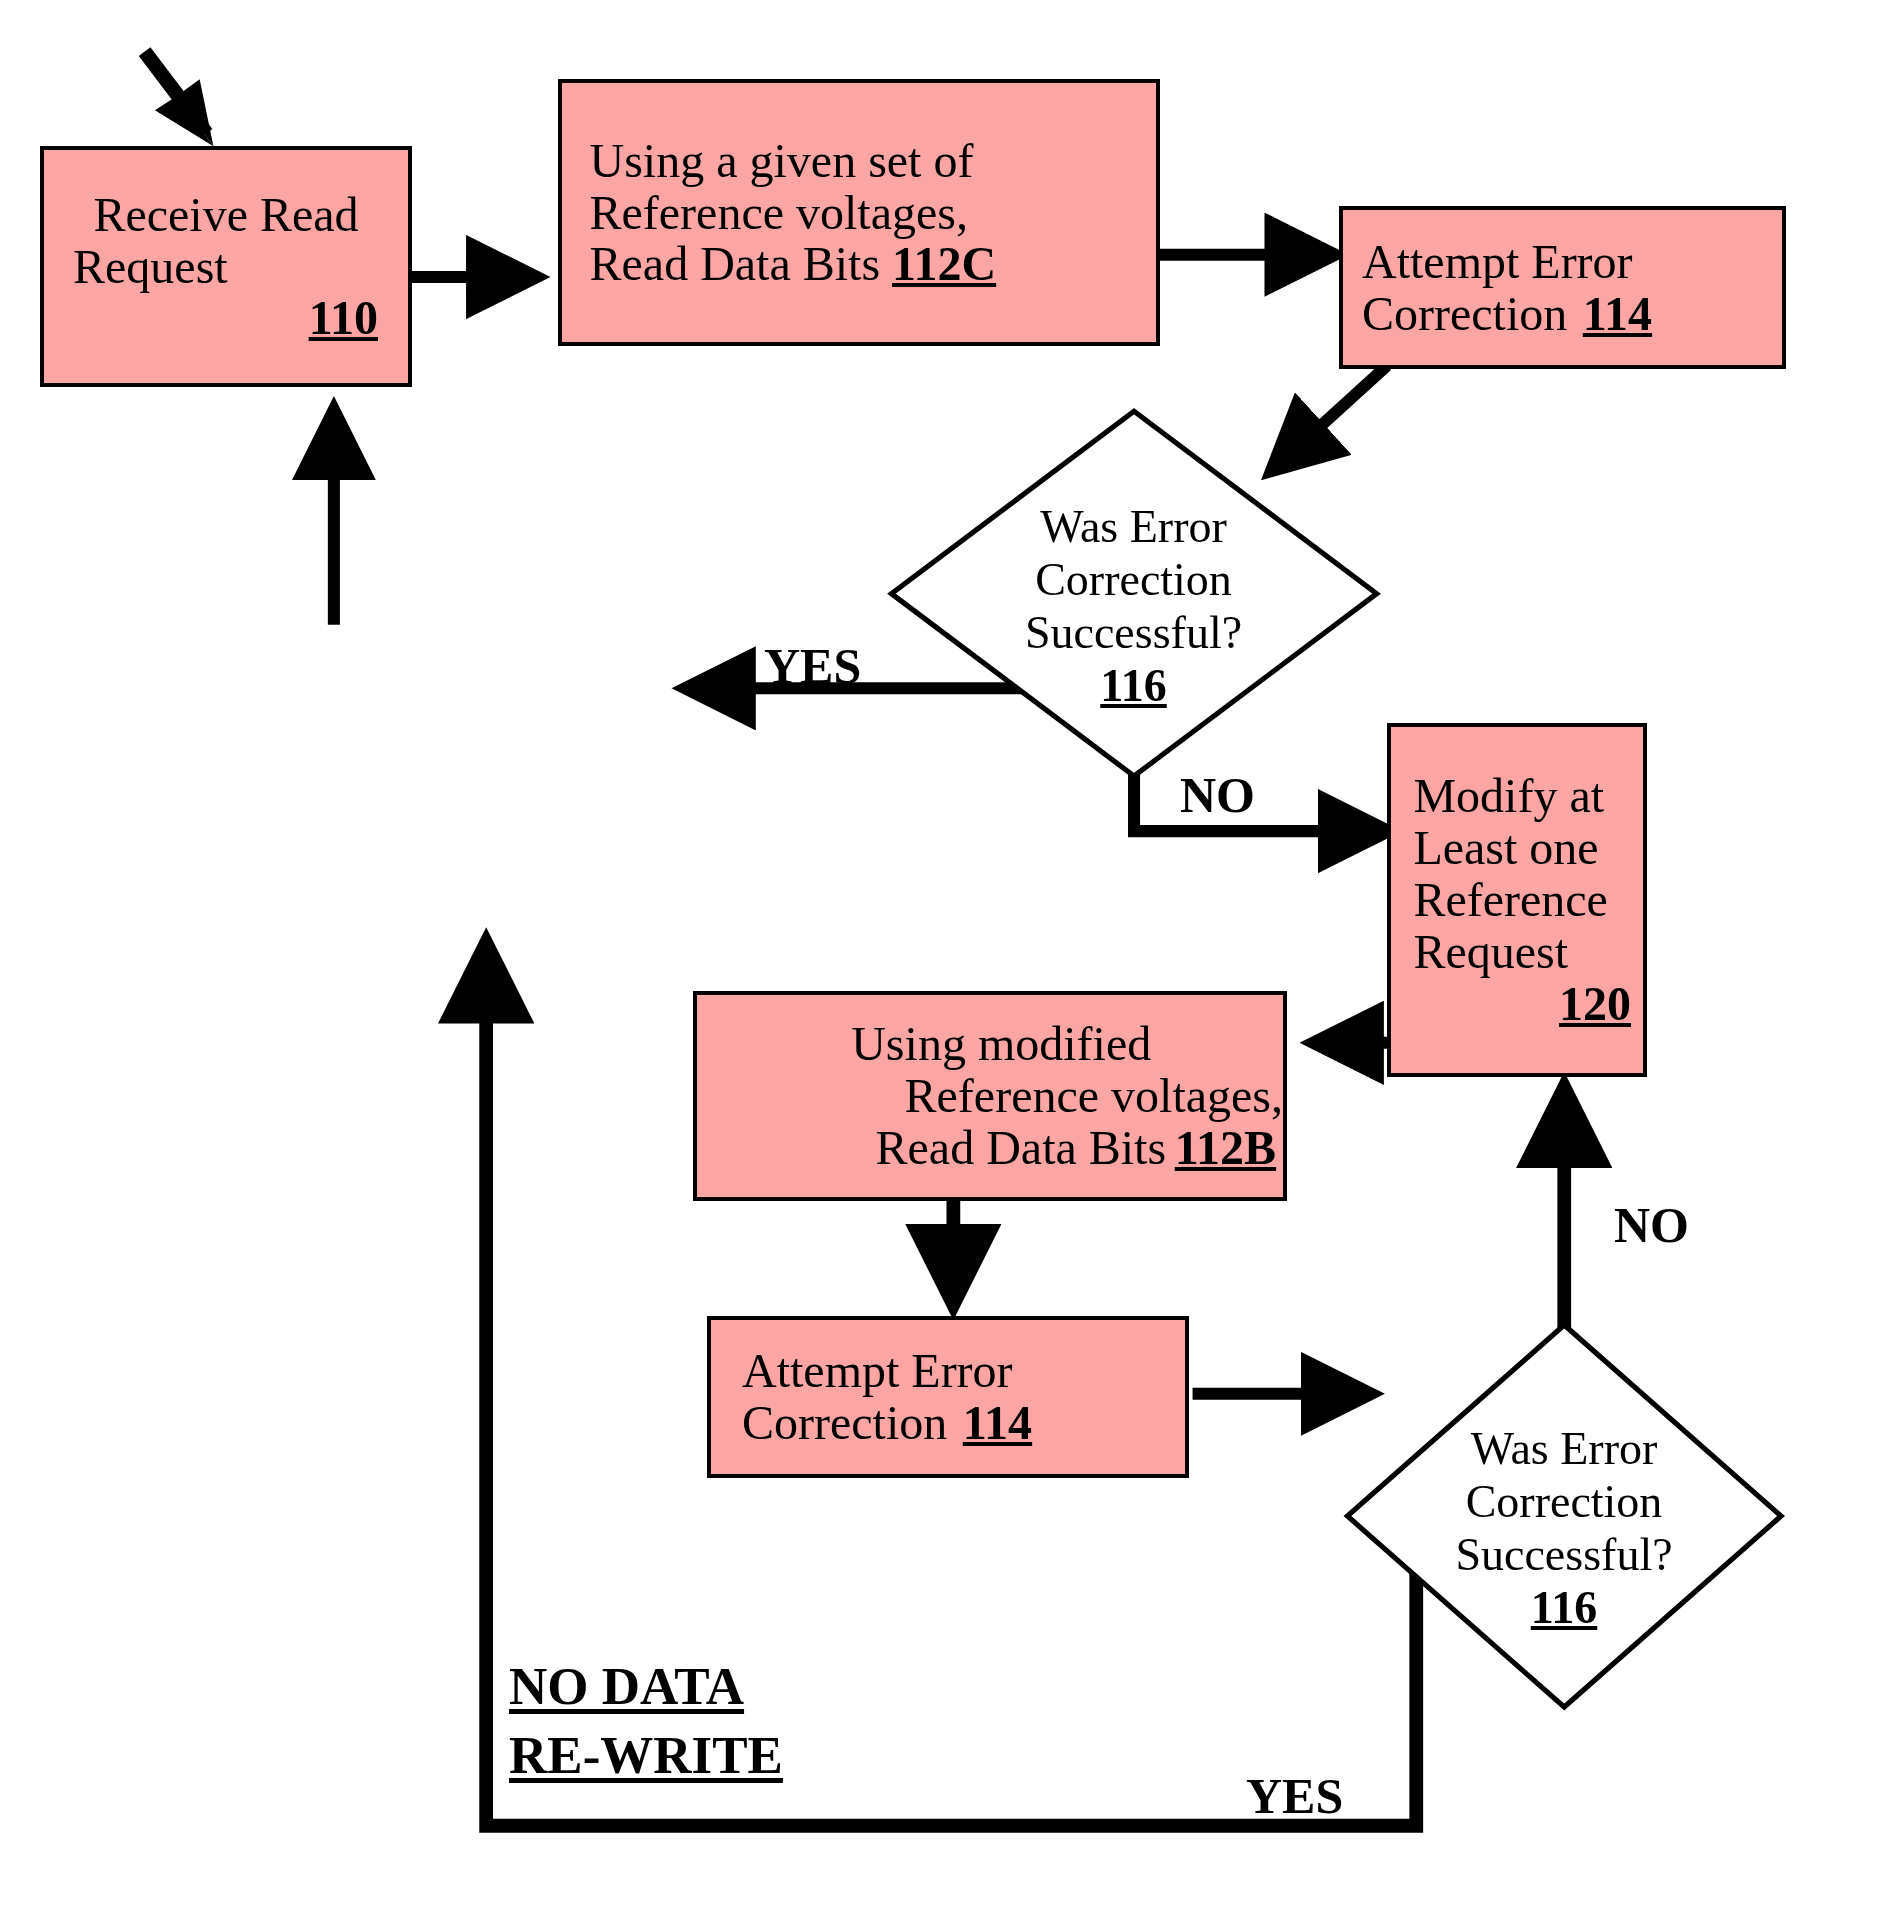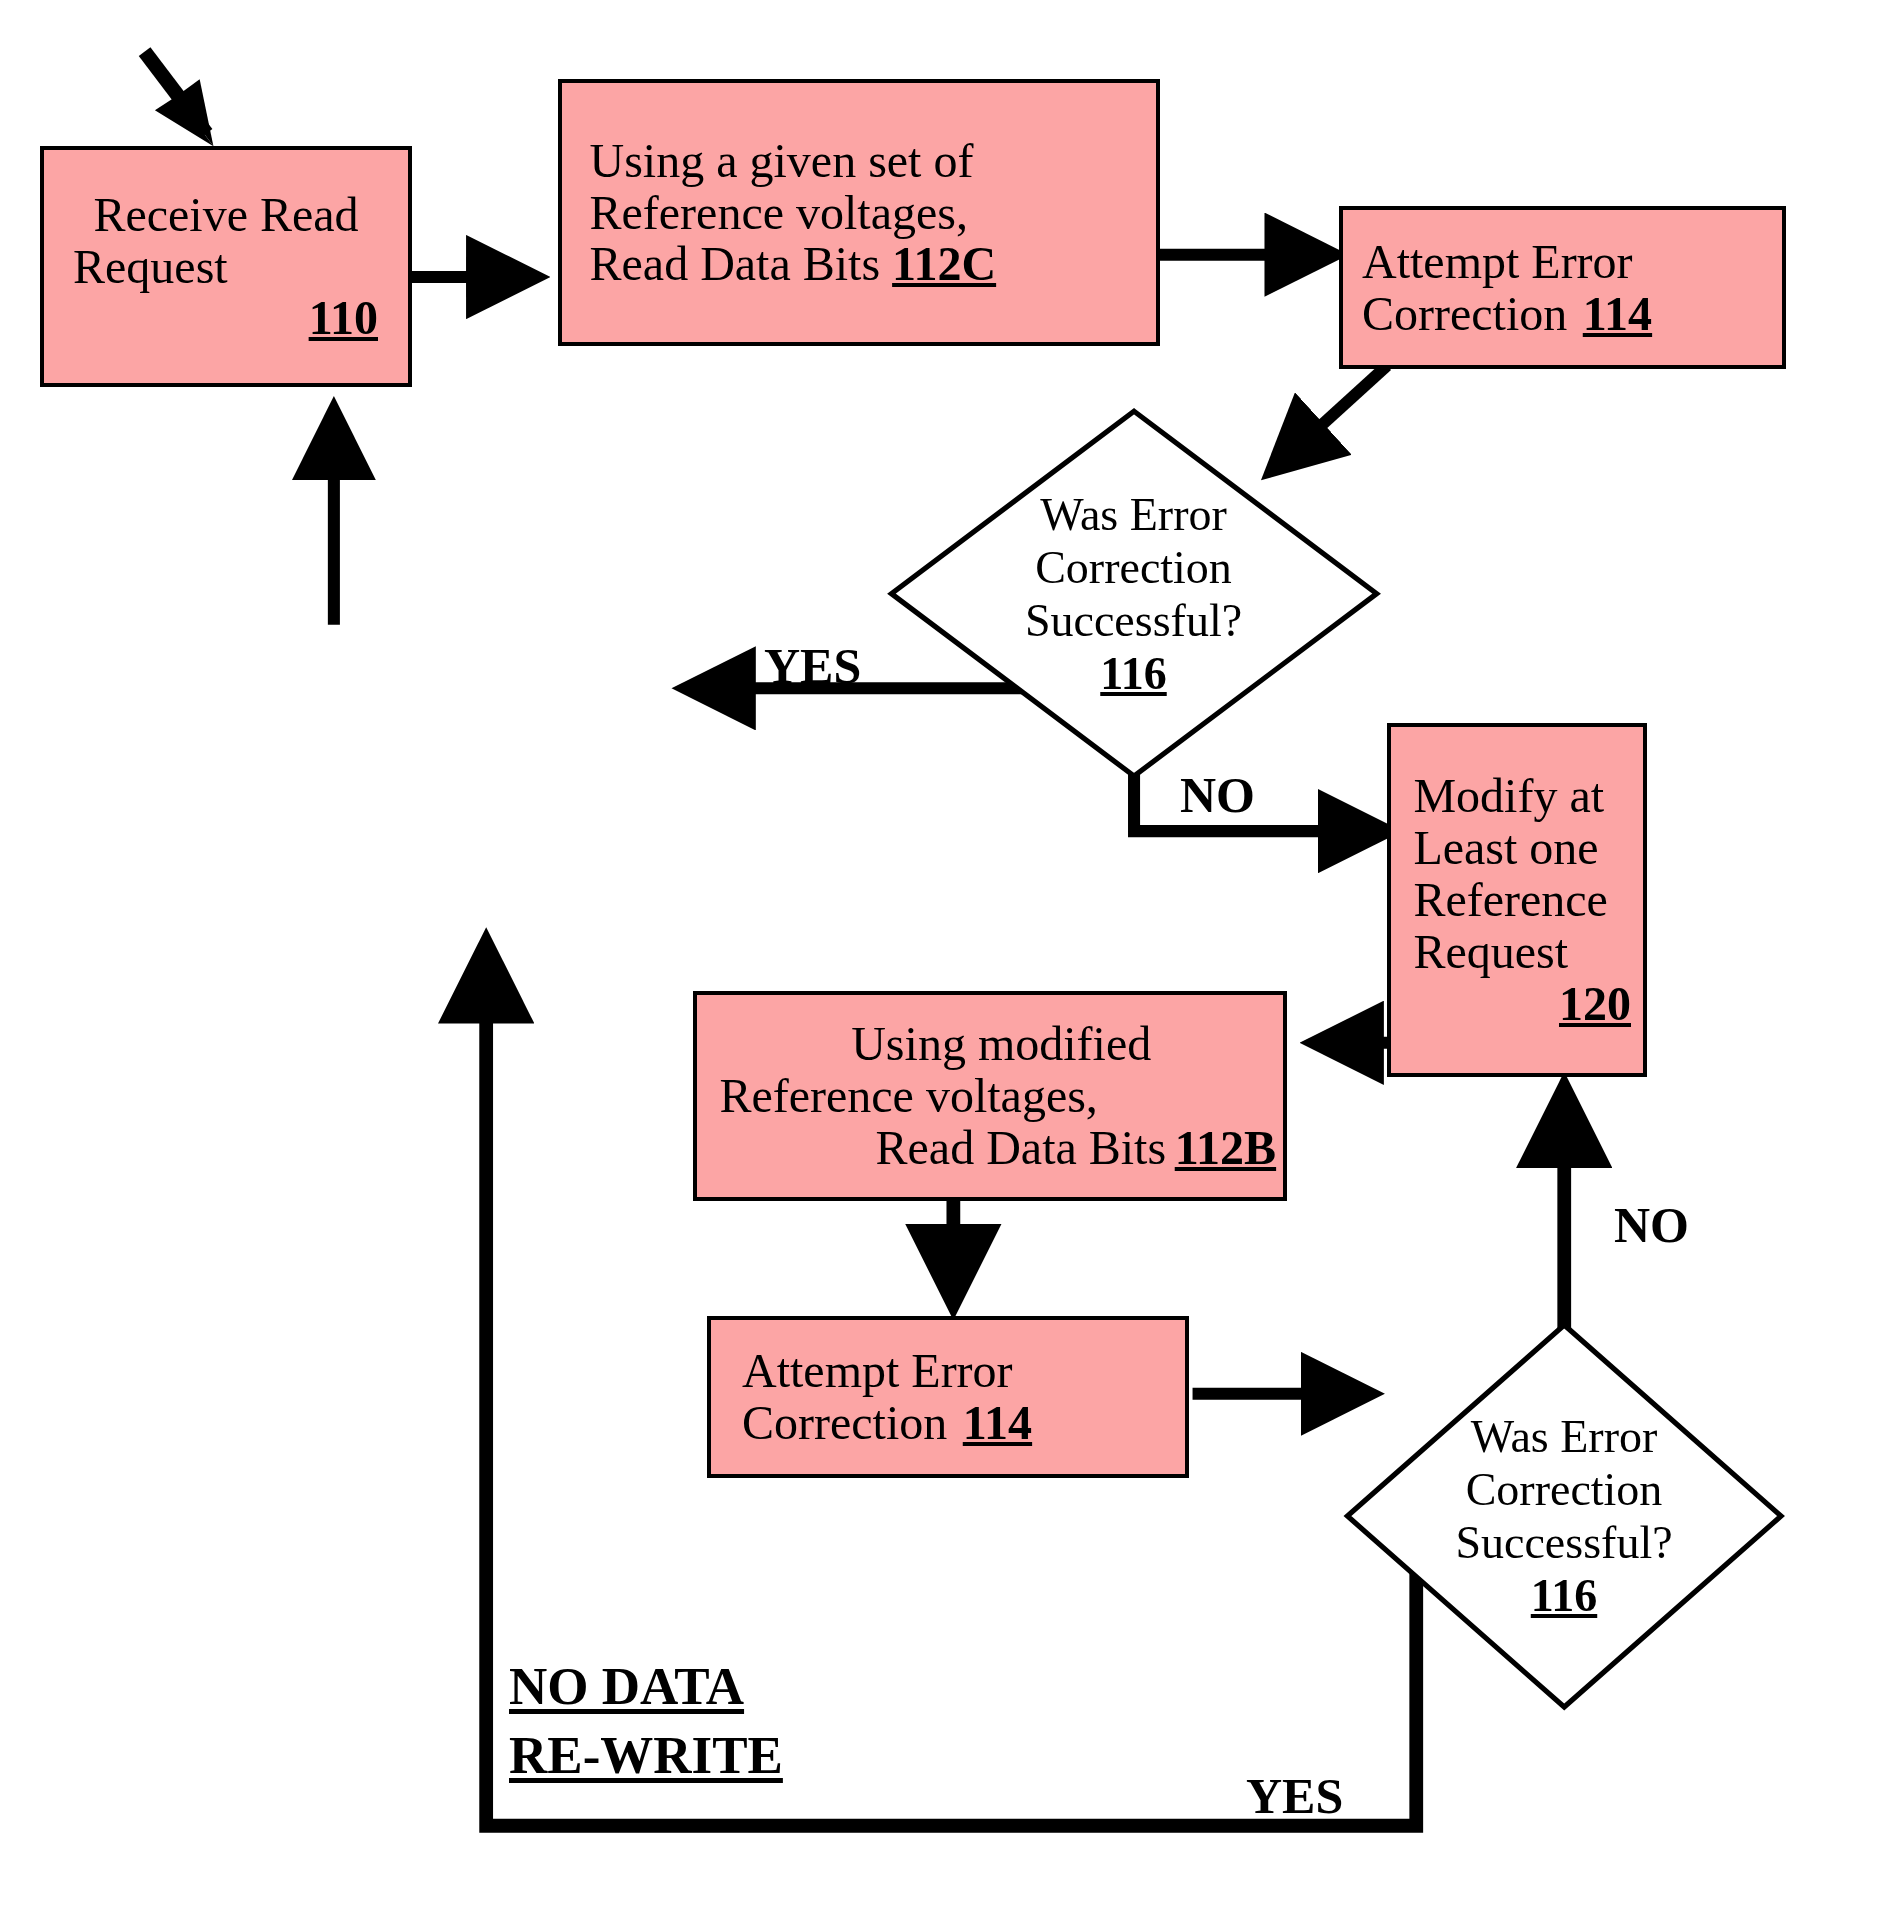--- a/index.html
+++ b/index.html
@@ -41,21 +41,21 @@
   .ref {
     font-weight: bold;
     text-decoration: underline;
     text-underline-offset: 2.6px;
   }
   .diamond-wrap {
     position: absolute;
   }
   .diamond-text {
     position: absolute;
-    left: 0; top: 0;
+    left: 0; top: 12px;
     width: 100%;
     height: 100%;
     display: flex;
     flex-direction: column;
     align-items: center;
     justify-content: center;
     pointer-events: none;
   }
   .edge-label {
     position: absolute;
@@ -184,21 +184,21 @@
 
 
   <div class="node box" style="left:1387px; top:723px; width:260px; height:354px; font-size:48px; align-items:flex-start; padding-left:22.4px;">
     <div class="line">Modify at</div>
     <div class="line">Least one</div>
     <div class="line">Reference</div>
     <div class="line">Request</div>
     <div class="line ref" style="align-self:flex-end; margin-right:12px;">120</div>
   </div>
 
-  <div class="node box" style="left:693px; top:991px; width:594px; height:210px; font-size:48px; align-items:flex-start; padding-left:22.4px;">
+  <div class="node box" style="left:693px; top:991px; width:594px; height:210px; font-size:48px; align-items:flex-end; padding-left:22.4px;">
     <div class="line" style="align-self:center;">Using modified</div>
     <div class="line">Reference voltages,</div>
     <div style="display:flex; align-items:baseline; gap:8.6px; align-self:flex-end; padding-right:6.9px;">
       <div class="line">Read Data Bits</div>
       <div class="line ref">112B</div>
     </div>
   </div>
 
   <div class="node box" style="left:707px; top:1316px; width:482px; height:162px; font-size:48px; align-items:flex-start; padding-left:31px;">
     <div class="line">Attempt Error</div>

